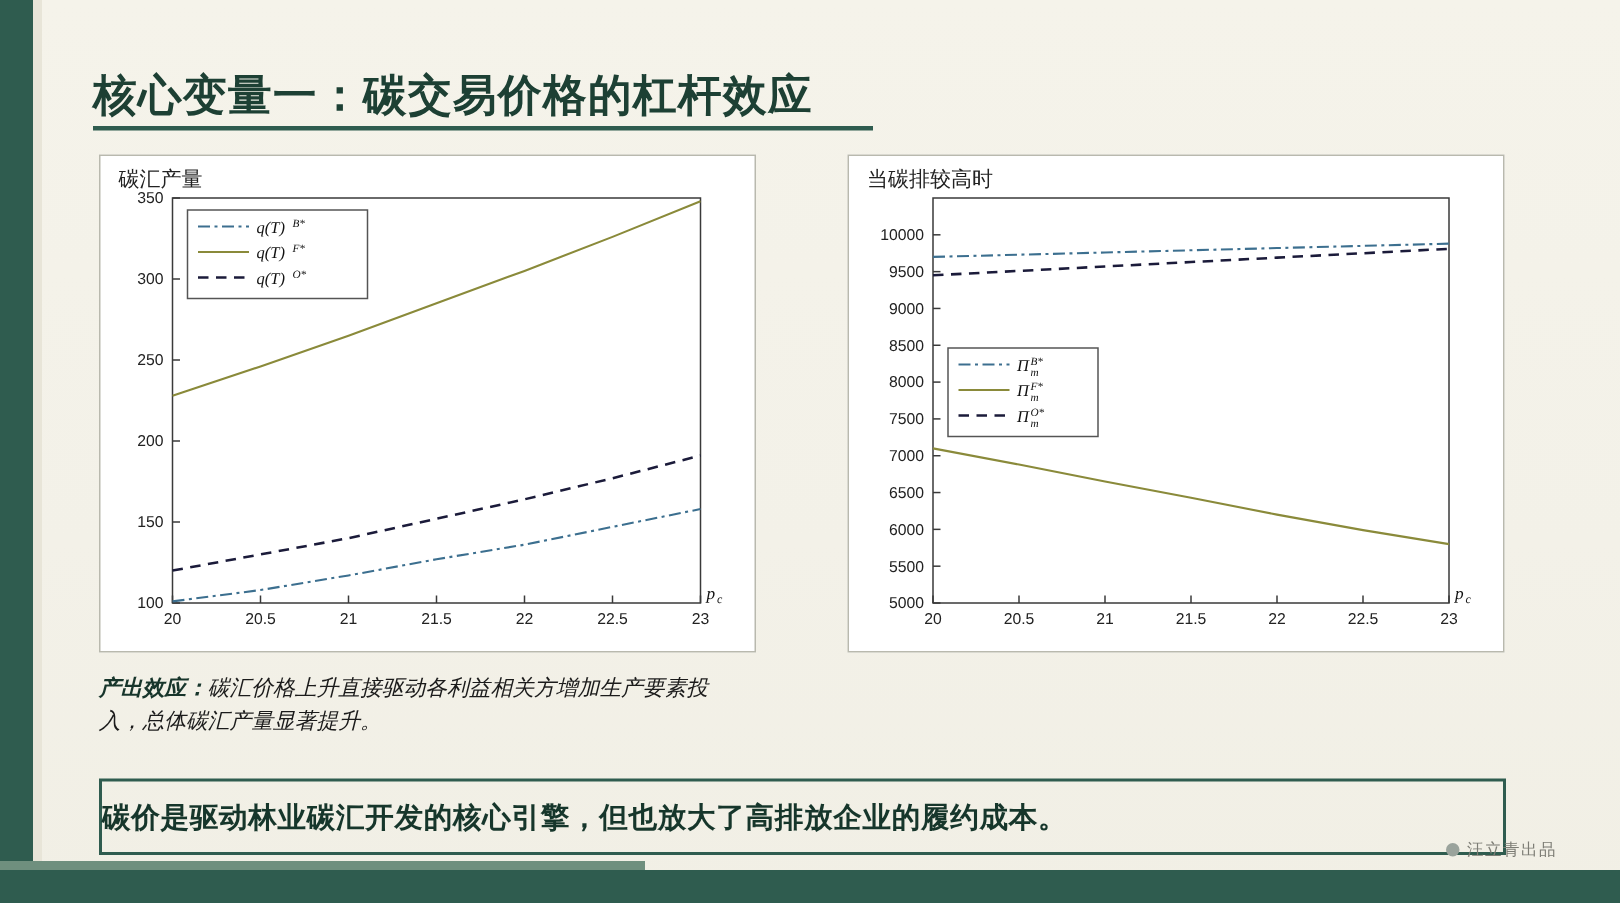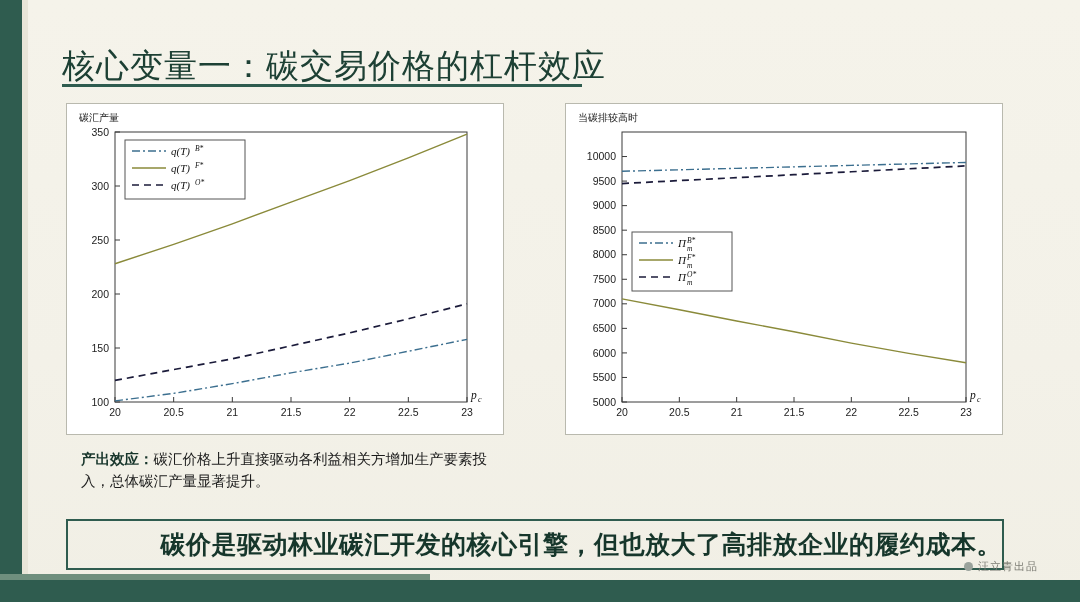--- a/index.html
+++ b/index.html
@@ -26,58 +26,58 @@
   .bottom-band{
     position:absolute;left:0;bottom:0;width:1080px;height:22px;
     background:#2f5c4f;
   }
   .bottom-band2{
     position:absolute;left:0;bottom:22px;width:430px;height:6px;
     background:#6f8f7e;
   }
   .title{
     position:absolute;left:62px;top:44px;
-    font-size:33px;font-weight:normal;color:#1d4034;
+    font-size:29px;font-weight:bold;color:#1d4034;
     letter-spacing:1px;
     white-space:nowrap;
   }
   .title-underline{
     position:absolute;left:62px;top:84px;width:520px;height:3px;
     background:#2f5c4f;
   }
 
   
   .panel{
     position:absolute;
     background:#ffffff;
     border:1px solid #b9b9ae;
   }
   #panel-left{left:66px;top:103px;width:436px;height:330px;}
   #panel-right{left:565px;top:103px;width:436px;height:330px;}
 
   .axis-title{
     position:absolute;
-    font-size:10px;color:#222;
+    font-size:14px;color:#222;
     white-space:nowrap;
   }
 
   .caption{
     position:absolute;
     font-size:14.5px;color:#1b1b1b;line-height:1.5;
     width:430px;
   }
-  #caption-left{left:81px;top:449px;}
+  #caption-left{left:66px;top:449px;font-style:italic;}
   #caption-right{left:565px;top:449px;}
   .cap-strong{font-weight:bold;color:#17352b;}
 
   .conclusion{
     position:absolute;left:66px;top:519px;width:934px;height:47px;
     border:2.5px solid #2f5c4f;
-    display:flex;align-items:center;justify-content:flex-end;
-    font-size:25px;font-weight:bold;color:#16362b;
+    display:flex;align-items:center;justify-content:flex-start;
+    font-size:19px;font-weight:bold;color:#16362b;
     letter-spacing:.5px;
   }
   .watermark{
     position:absolute;right:42px;bottom:28px;
     font-size:11px;color:#7c7c74;letter-spacing:1px;
   }
   .wm-dot{
     display:inline-block;width:9px;height:9px;border-radius:50%;
     background:#9aa39c;margin-right:5px;vertical-align:-1px;
   }

